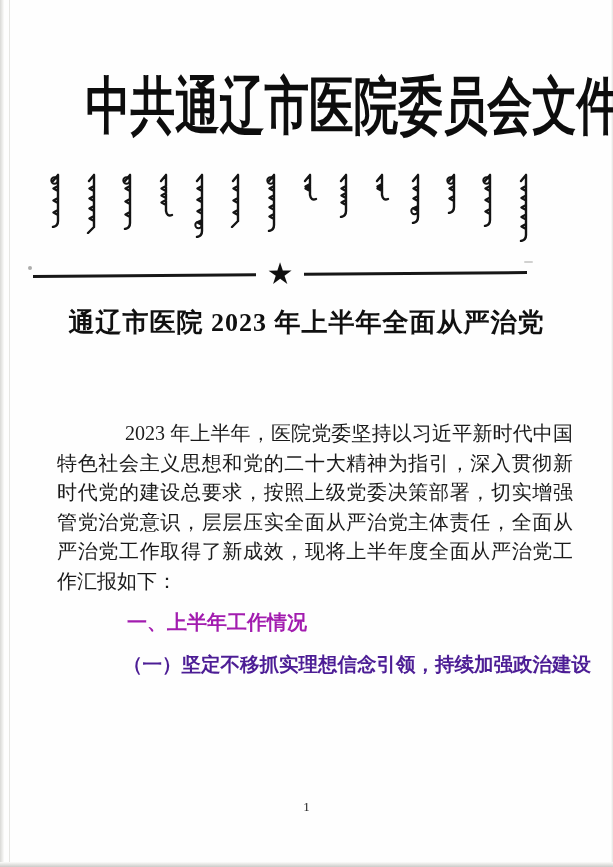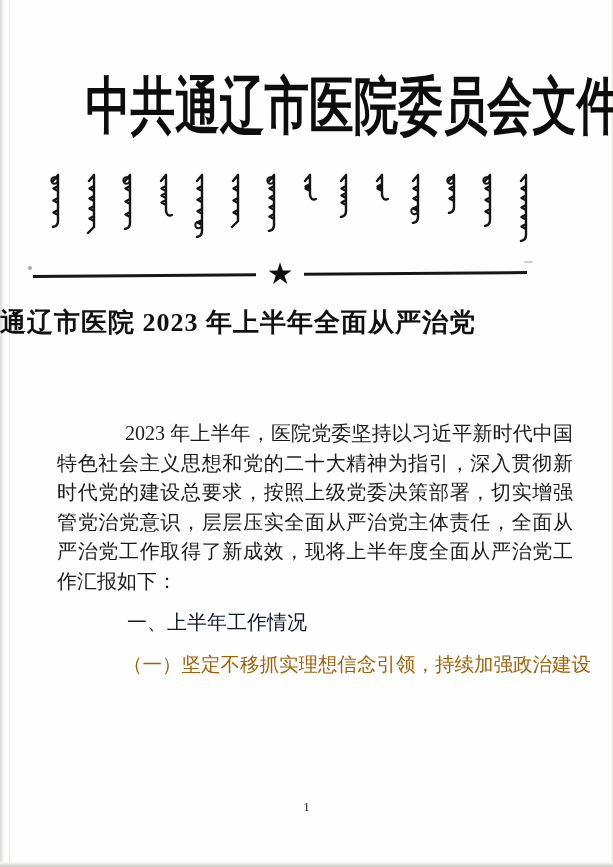--- a/index.html
+++ b/index.html
@@ -34,34 +34,34 @@
   }
   .divider{
     position:absolute;top:259px;left:33px;width:494px;height:30px;
     display:flex;align-items:center;transform:rotate(-0.45deg);
   }
   .divider .line{flex:1;height:3px;background:#171717;}
   .divider .star{font-size:30px;line-height:30px;margin:0 11px;color:#0f0f0f;
     font-family:"DejaVu Sans",sans-serif;}
   .doc-title{
     position:absolute;top:306px;left:0;width:613px;
-    font-size:26px;font-weight:700;
+    text-align:center;font-size:26px;font-weight:700;
     line-height:33.5px;letter-spacing:1px;color:#101010;
   }
   .body-text{
     position:absolute;top:407px;left:45px;width:540px;
     font-size:20px;line-height:29.5px;text-align:justify;color:#1a1a1a;
   }
   .body-text p{margin:12px;}
   .para{text-indent:68px;}
   .heading1{
     font-family:"Liberation Sans","DejaVu Sans",sans-serif;
-    font-weight:400;padding-left:70px;color:#0f172a;
+    font-weight:700;padding-left:70px;color:#a21caf;
   }
-  .heading2{font-weight:400;font-size:19.5px;padding-left:66px;white-space:nowrap;color:#a16207;}
+  .heading2{font-weight:700;font-size:19.5px;padding-left:66px;white-space:nowrap;color:#4c1d95;}
   .footer{
     position:absolute;top:799px;left:0;width:613px;
     text-align:center;font-size:13px;color:#222;
   }
 </style>
 </head>
 <body>
 
 <div class="page">
 

